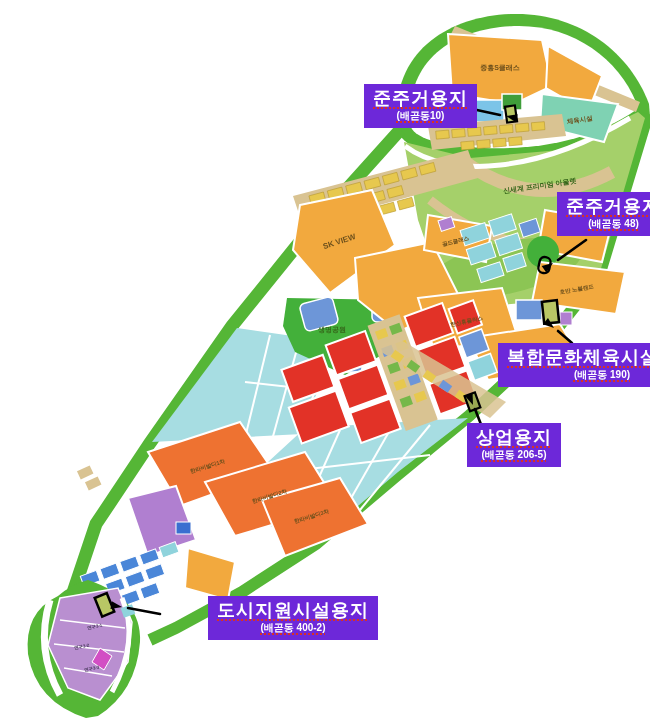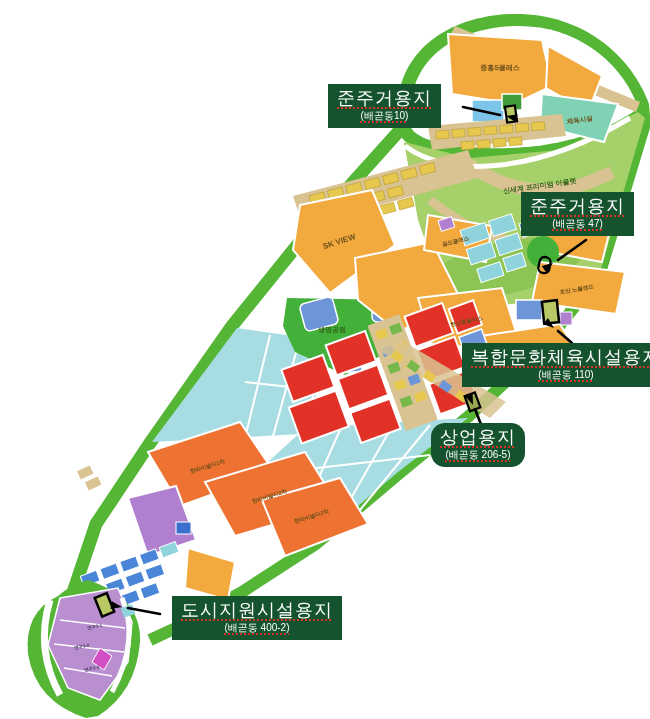--- a/index.html
+++ b/index.html
@@ -1,20 +1,20 @@
 <!DOCTYPE html>
 <html><head>
 <meta charset="utf-8">
 <style>
   html,body{margin:0;padding:0;background:#fff;}
   .canvas{position:relative;width:650px;height:719px;background:#ffffff;overflow:hidden;
           font-family:"Liberation Sans", sans-serif;}
   .map-svg{position:absolute;left:0;top:0;}
-  .callout{position:absolute;background:#14532d;color:#ffffff;font-weight:normal;text-align:center;
-           padding:3px 9px 6px;line-height:1.25;white-space:nowrap;z-index:5;}
+  .callout{position:absolute;background:#6d28d9;color:#ffffff;font-weight:bold;text-align:center;
+           padding:3px 9px 6px;line-height:1.25;white-space:nowrap;z-index:5;margin-left:36px;}
   .callout .l1{display:block;font-size:18px;letter-spacing:1px;}
   .callout .l2{display:block;font-size:10px;}
   .u{text-decoration:underline;text-decoration-style:dotted;text-decoration-color:#d93025;
      text-decoration-thickness:2px;text-underline-offset:3px;}
   .mlbl{fill:#6d501c;font-weight:bold;text-anchor:middle;}
   .glbl{fill:#35661a;font-weight:bold;text-anchor:middle;}
   .rlbl{fill:#4a3b5e;font-weight:bold;text-anchor:middle;}
 </style>
 </head>
 <body>
@@ -210,27 +210,27 @@
   <polygon points="0,0 11,-4 11,4" fill="#000" transform="translate(473,405) rotate(248)"></polygon>
   <polygon points="0,0 11,-4 11,4" fill="#000" transform="translate(122,607) rotate(190)"></polygon>
 </svg>
 
   <div class="callout" style="left:328px;top:84px;">
     <span class="l1"><span class="u">준주거용지</span></span>
     <span class="l2"><span class="u">(배곧동10)</span></span>
   </div>
   <div class="callout" style="left:521px;top:192px;">
     <span class="l1"><span class="u">준주거용지</span></span>
-    <span class="l2"><span class="u">(배곧동 47)</span></span>
+    <span class="l2"><span class="u">(배곧동 48)</span></span>
   </div>
   <div class="callout" style="left:462px;top:343px;">
     <span class="l1"><span class="u">복합문화체육시설용지</span></span>
-    <span class="l2"><span class="u">(배곧동 110)</span></span>
-  </div>
-  <div class="callout" style="left:431px;top:423px;border-radius:14px;">
+    <span class="l2"><span class="u">(배곧동 190)</span></span>
+  </div>
+  <div class="callout" style="left:431px;top:423px;">
     <span class="l1"><span class="u">상업용지</span></span>
     <span class="l2"><span class="u">(배곧동 206-5)</span></span>
   </div>
   <div class="callout" style="left:172px;top:596px;">
     <span class="l1"><span class="u">도시지원시설용지</span></span>
     <span class="l2"><span class="u">(배곧동 400-2)</span></span>
   </div>
 
 </div>
 

